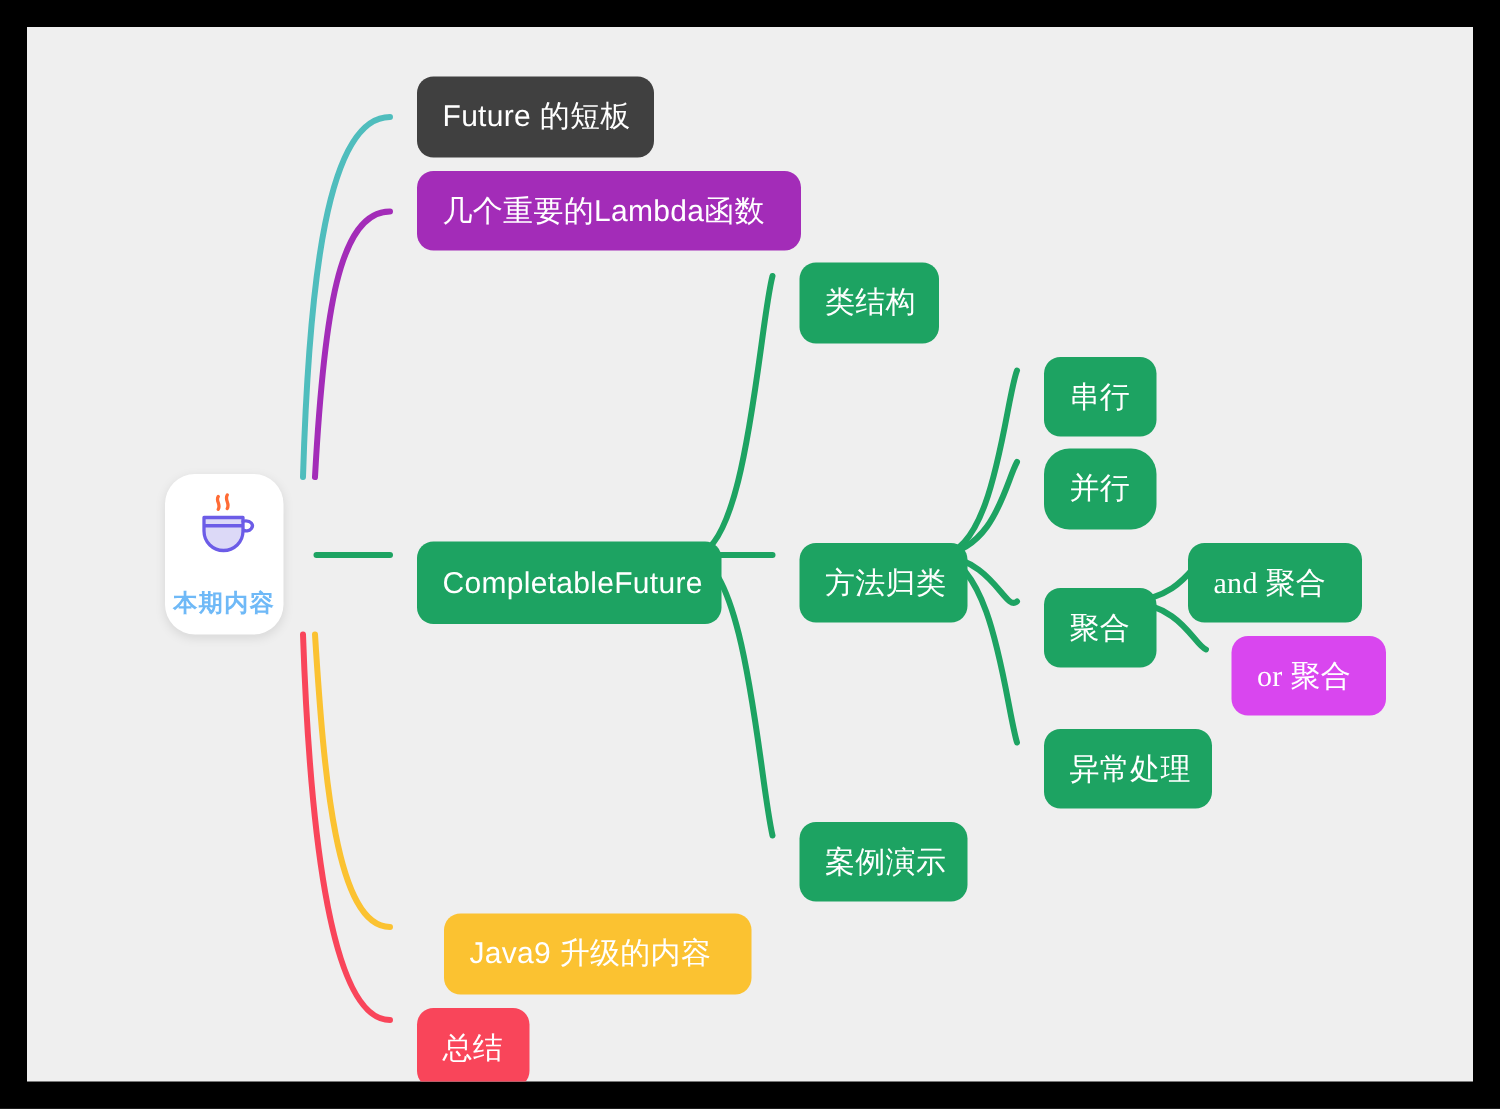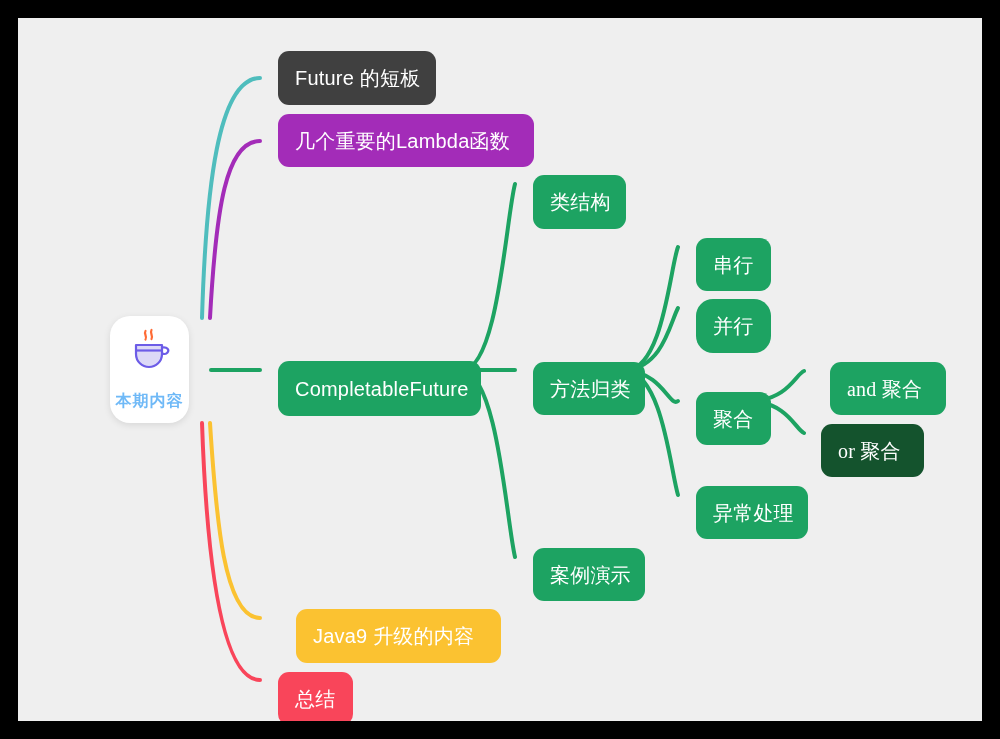--- a/index.html
+++ b/index.html
@@ -133,24 +133,24 @@
       </div>
       <div class="node center-text" style="left: 678px; top: 220px; width: 75px; height: 53px; background: rgb(29, 163, 98);">
         <span>串行</span>
       </div>
       <div class="node center-text" style="left: 678px; top: 281px; width: 75px; height: 54px; background: rgb(29, 163, 98); border-radius: 17px;">
         <span>并行</span>
       </div>
       <div class="node center-text" style="left: 678px; top: 374px; width: 75px; height: 53px; background: rgb(29, 163, 98);">
         <span>聚合</span>
       </div>
-      <div class="node center-text" style="left: 812px; top: 344px; width: 116px; height: 53px; background: rgb(29, 163, 98);">
+      <div class="node center-text" style="left: 774px; top: 344px; width: 116px; height: 53px; background: rgb(29, 163, 98);">
         <span>and 聚合</span>
       </div>
-      <div class="node center-text" style="left: 803px; top: 406px; width: 103px; height: 53px; background: #14532d;">
+      <div class="node center-text" style="left: 803px; top: 406px; width: 103px; height: 53px; background: #d946ef;">
         <span>or 聚合</span>
       </div>
       <div class="node center-text" style="left: 678px; top: 468px; width: 112px; height: 53px; background: rgb(29, 163, 98);">
         <span>异常处理</span>
       </div>
       <div class="node" style="left: 260px; top: 591px; width: 205px; height: 54px; background: rgb(251, 194, 49); margin-left: 18px;">
         <span>Java9 升级的内容</span>
       </div>
       <div class="node" style="left: 260px; top: 654px; width: 75px; height: 53px; background: rgb(249, 69, 90);">
         <span>总结</span>

